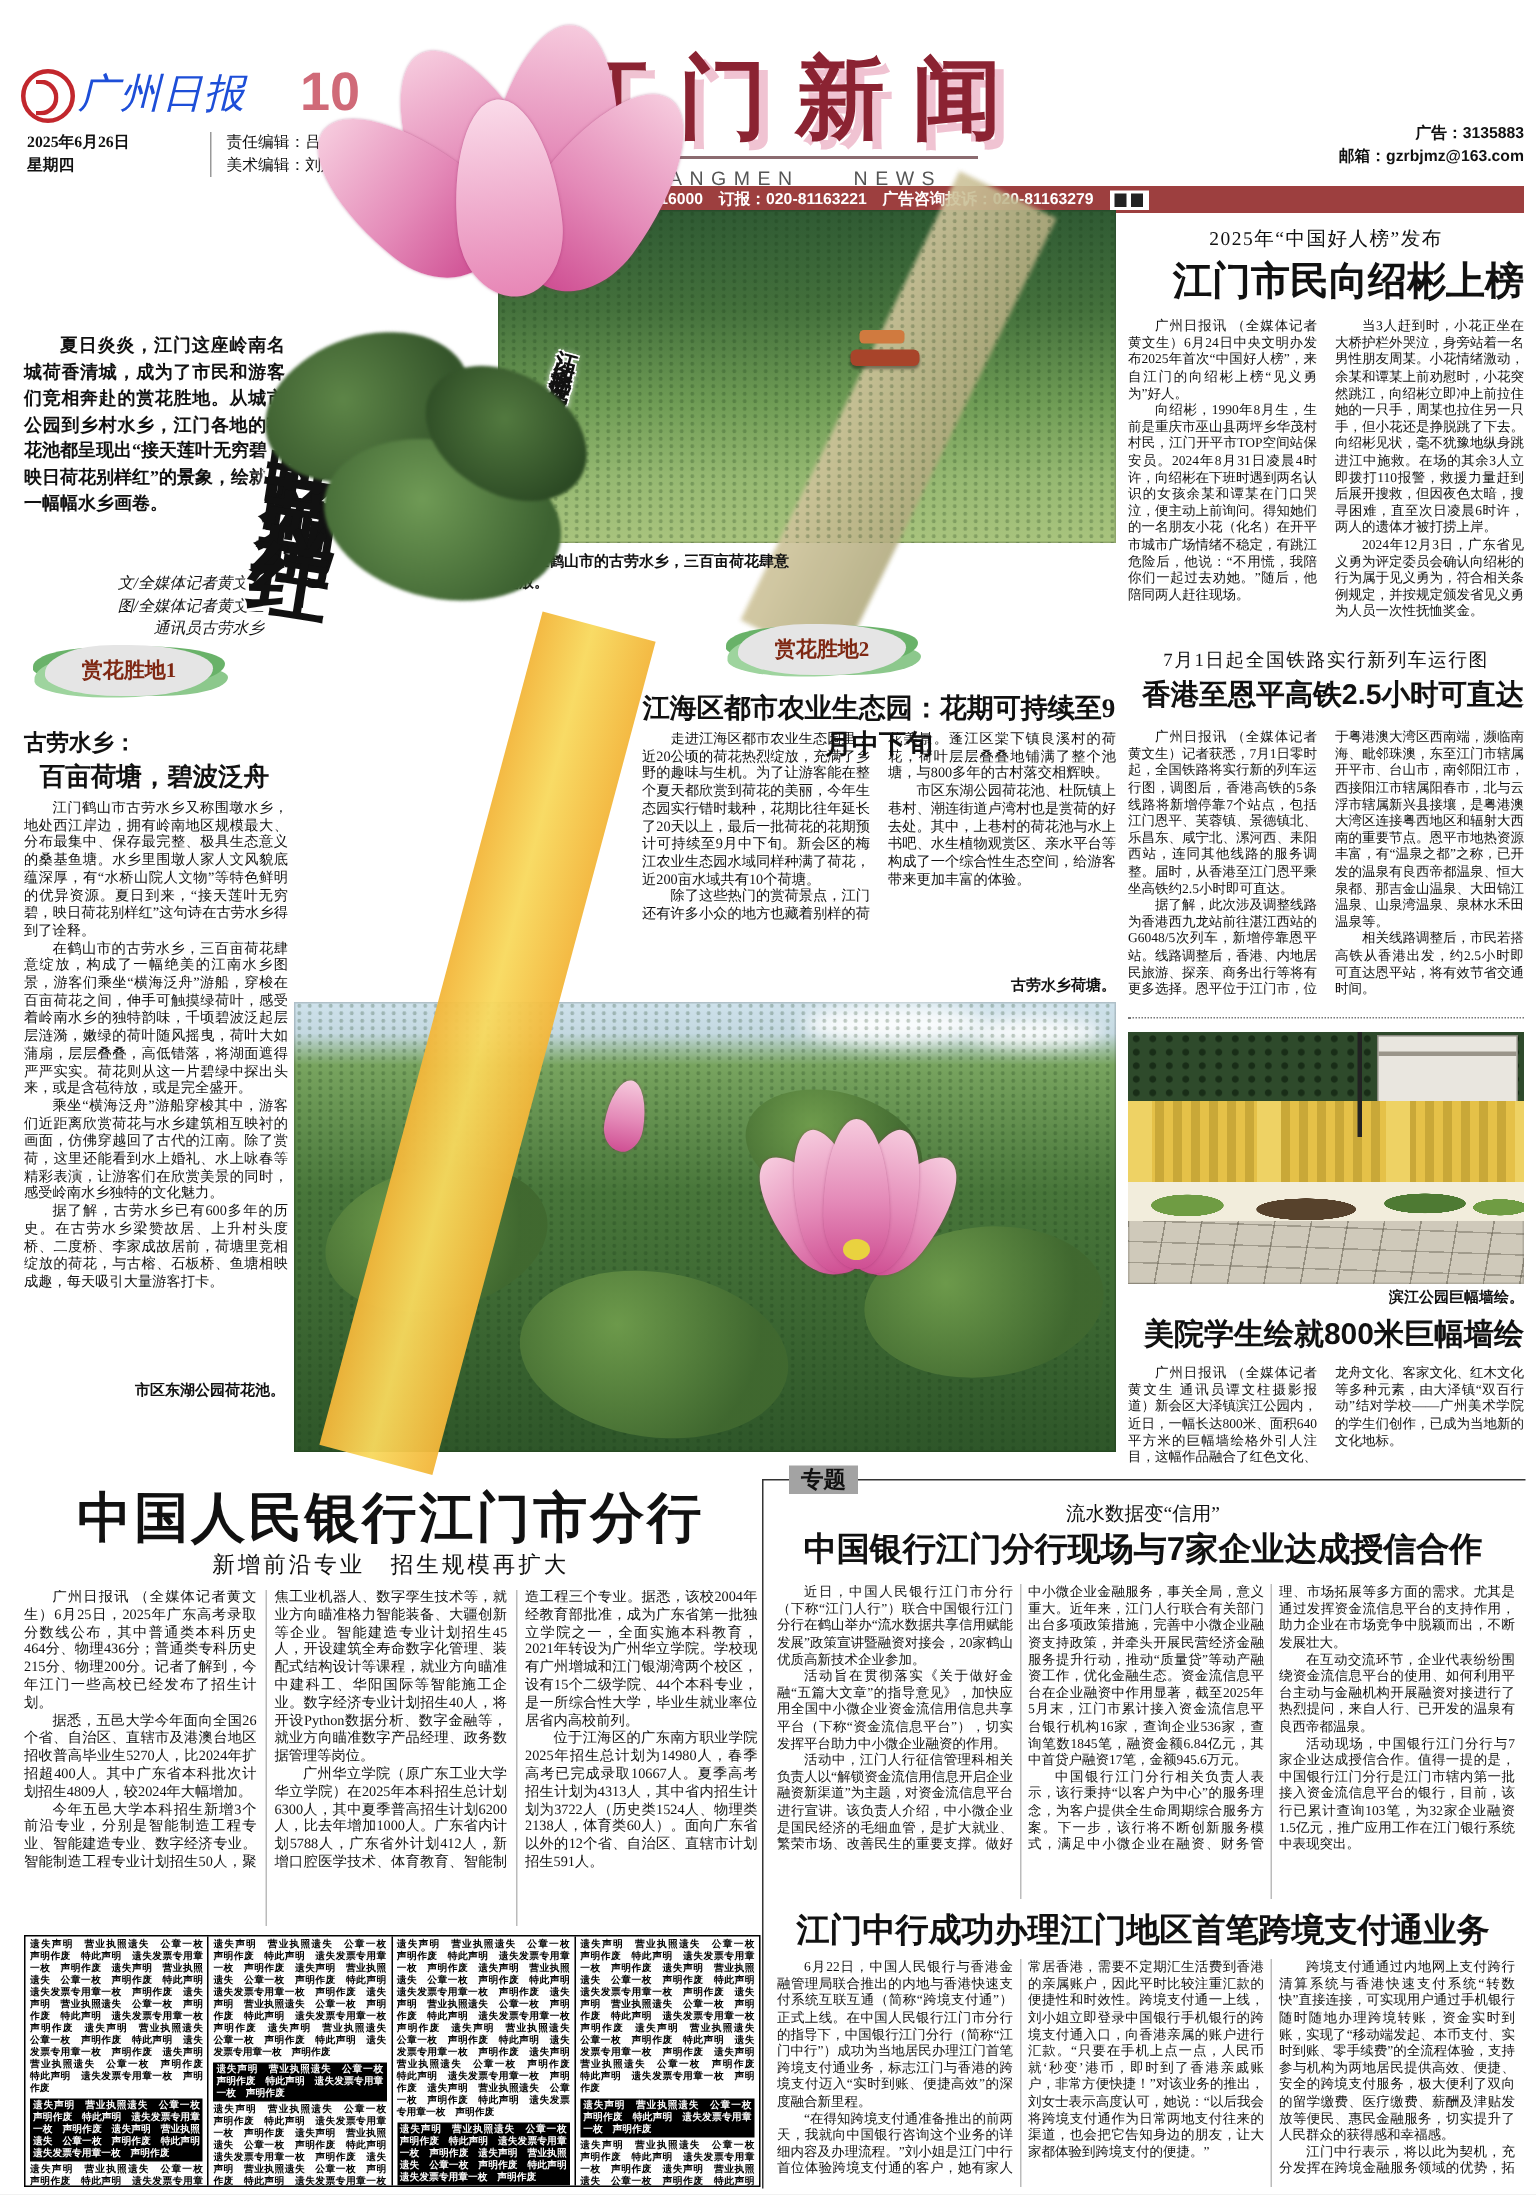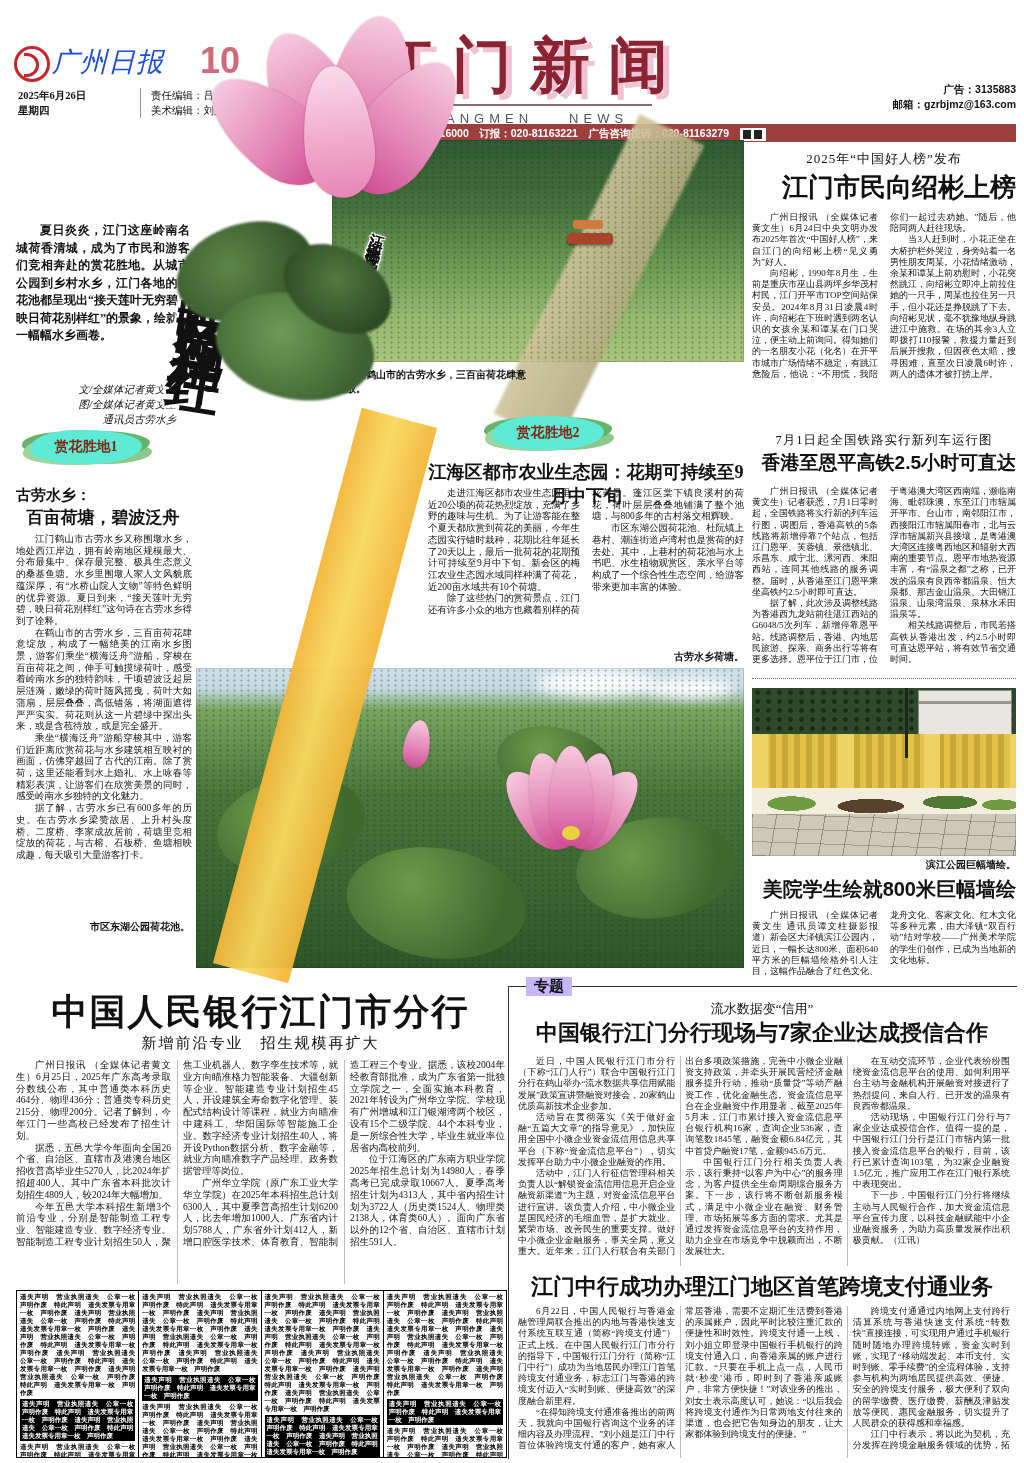--- a/index.html
+++ b/index.html
@@ -76,21 +76,21 @@
   
   .vtitle{left:178px;top:248px;height:480px;z-index:3;writing-mode:vertical-rl;
      font-size:54px;font-weight:900;letter-spacing:12px;transform:rotate(9deg);transform-origin:top center;
      text-shadow:-2px -2px 0 #fff,2px -2px 0 #fff,-2px 2px 0 #fff,2px 2px 0 #fff,0 0 8px #fff;}
   .ribbon{left:286px;top:408px;width:78px;height:575px;z-index:2;transform:rotate(15deg);
      background:linear-gradient(90deg,#f3b63a 0%,#f8d95d 45%,#f3b63a 100%);opacity:.95;}
   .rsub{left:372px;top:220px;z-index:3;writing-mode:vertical-rl;font-size:15px;font-weight:700;letter-spacing:4px;
      transform:rotate(15deg);transform-origin:top left;
      text-shadow:-1px -1px 0 #fff,1px -1px 0 #fff,-1px 1px 0 #fff,1px 1px 0 #fff,0 0 5px #fff;}
   .badge{z-index:5;width:112px;height:34px;display:flex;align-items:center;justify-content:center;
-     font-size:14px;font-weight:700;color:#7e2712;background:#5eead4;
+     font-size:14px;font-weight:700;color:#7e2712;background:#e5e5e5;
      border-radius:45% 55% 50% 50%/60% 50% 60% 45%;
      box-shadow:-10px 4px 0 -3px #9ed49e,12px -3px 0 -4px #69b269,16px 6px 0 -6px #8cc88c,-14px -4px 0 -6px #69b269;}
   .badge1{left:30px;top:430px;}
   .badge2{left:492px;top:416px;}
   .intro{left:16px;top:222px;width:174px;height:154px;font-size:12px;line-height:17.5px;font-weight:600;}
   .bylines{left:16px;top:382px;width:160px;text-align:right;font-size:10.5px;line-height:15px;font-style:italic;}
   .sec1-t1{left:16px;top:486px;width:174px;font-size:15px;font-weight:700;}
   .sec1-t2{left:16px;top:506px;width:174px;text-align:center;font-size:17px;font-weight:900;}
   .sec1-body{left:16px;top:534px;width:176px;height:366px;font-size:9.5px;line-height:11.7px;}
   .cap{font-size:10px;font-weight:700;}
@@ -121,21 +121,21 @@
           font-size:9.5px;line-height:11.8px;}
   .classifieds{left:16px;top:1290px;width:489px;height:166px;border:1.5px solid #000;display:grid;
                grid-template-columns:repeat(4,1fr);z-index:2;background:#fff;}
   .cl-col{border-right:1px solid #000;padding:2px 3px;font-size:6.5px;line-height:8px;text-align:justify;
           overflow:hidden;font-family:"Liberation Sans","DejaVu Sans",sans-serif;font-weight:700;color:#000;}
   .cl-col:last-child{border-right:none;}
   .inv{background:#000;color:#fff;padding:1px 2px;margin:2px 0;}
 
   
   .ztbox{left:508px;top:986px;width:508px;height:472px;border-top:1.5px solid #333;border-left:1.5px solid #333;}
-  .zt-label{left:526px;top:977px;background:#c4b5fd;padding:0 8px;font-size:15px;font-weight:700;z-index:2;}
+  .zt-label{left:526px;top:977px;background:#a3a3a3;padding:0 8px;font-size:15px;font-weight:700;z-index:2;}
   .b1-kicker{left:516px;top:1000px;width:492px;text-align:center;font-size:13px;}
   .b1-head{left:516px;top:1018px;width:492px;text-align:center;font-size:22px;font-weight:900;}
   .b1-body{left:518px;top:1056px;width:492px;height:210px;column-count:3;column-gap:10px;column-rule:1px solid #bbb;
            font-size:9px;line-height:11.2px;}
   .b2-head{left:516px;top:1272px;width:492px;text-align:center;font-size:22px;font-weight:900;}
   .b2-body{left:518px;top:1306px;width:492px;height:152px;column-count:3;column-gap:10px;column-rule:1px solid #bbb;
            font-size:9px;line-height:11.2px;}
 </style>
 </head>
 <body>
@@ -244,20 +244,21 @@
       <p>市区东湖公园荷花池、杜阮镇上巷村、潮连街道卢湾村也是赏荷的好去处。其中，上巷村的荷花池与水上书吧、水生植物观赏区、亲水平台等构成了一个综合性生态空间，给游客带来更加丰富的体验。</p>
     </div>
   <div class="abs cap cap-mid">古劳水乡荷塘。</div>
 
   <div class="abs r-kicker a1-kicker">2025年“中国好人榜”发布</div>
   <div class="abs r-head a1-head sans">江门市民向绍彬上榜</div>
   <div class="abs a1-body jt clip body-text">
       <p>广州日报讯 （全媒体记者黄文生）6月24日中央文明办发布2025年首次“中国好人榜”，来自江门的向绍彬上榜“见义勇为”好人。</p>
       <p>向绍彬，1990年8月生，生前是重庆市巫山县两坪乡华茂村村民，江门开平市TOP空间站保安员。2024年8月31日凌晨4时许，向绍彬在下班时遇到两名认识的女孩余某和谭某在门口哭泣，便主动上前询问。得知她们的一名朋友小花（化名）在开平市城市广场情绪不稳定，有跳江危险后，他说：“不用慌，我陪你们一起过去劝她。”随后，他陪同两人赶往现场。</p>
       <p>当3人赶到时，小花正坐在大桥护栏外哭泣，身旁站着一名男性朋友周某。小花情绪激动，余某和谭某上前劝慰时，小花突然跳江，向绍彬立即冲上前拉住她的一只手，周某也拉住另一只手，但小花还是挣脱跳了下去。向绍彬见状，毫不犹豫地纵身跳进江中施救。在场的其余3人立即拨打110报警，救援力量赶到后展开搜救，但因夜色太暗，搜寻困难，直至次日凌晨6时许，两人的遗体才被打捞上岸。</p>
+      <p>2024年12月3日，广东省见义勇为评定委员会确认向绍彬的行为属于见义勇为，符合相关条例规定，并按规定颁发省见义勇为人员一次性抚恤奖金。</p>
     </div>
 
   <div class="abs r-kicker a2-kicker">7月1日起全国铁路实行新列车运行图</div>
   <div class="abs r-head a2-head sans">香港至恩平高铁2.5小时可直达</div>
   <div class="abs a2-body jt clip body-text">
       <p>广州日报讯 （全媒体记者黄文生）记者获悉，7月1日零时起，全国铁路将实行新的列车运行图，调图后，香港高铁的5条线路将新增停靠7个站点，包括江门恩平、芙蓉镇、景德镇北、乐昌东、咸宁北、漯河西、耒阳西站，连同其他线路的服务调整。届时，从香港至江门恩平乘坐高铁约2.5小时即可直达。</p>
       <p>据了解，此次涉及调整线路为香港西九龙站前往湛江西站的G6048/5次列车，新增停靠恩平站。线路调整后，香港、内地居民旅游、探亲、商务出行等将有更多选择。恩平位于江门市，位于粤港澳大湾区西南端，濒临南海、毗邻珠澳，东至江门市辖属开平市、台山市，南邻阳江市，西接阳江市辖属阳春市，北与云浮市辖属新兴县接壤，是粤港澳大湾区连接粤西地区和辐射大西南的重要节点。恩平市地热资源丰富，有“温泉之都”之称，已开发的温泉有良西帝都温泉、恒大泉都、那吉金山温泉、大田锦江温泉、山泉湾温泉、泉林水禾田温泉等。</p>
       <p>相关线路调整后，市民若搭高铁从香港出发，约2.5小时即可直达恩平站，将有效节省交通时间。</p>
     </div>
 
@@ -306,21 +307,20 @@
 
   <div class="abs b1-kicker">流水数据变“信用”</div>
   <div class="abs b1-head sans">中国银行江门分行现场与7家企业达成授信合作</div>
   <div class="abs b1-body jt clip body-text">
       <p>近日，中国人民银行江门市分行（下称“江门人行”）联合中国银行江门分行在鹤山举办“流水数据共享信用赋能发展”政策宣讲暨融资对接会，20家鹤山优质高新技术企业参加。</p>
       <p>活动旨在贯彻落实《关于做好金融“五篇大文章”的指导意见》，加快应用全国中小微企业资金流信用信息共享平台（下称“资金流信息平台”），切实发挥平台助力中小微企业融资的作用。</p>
       <p>活动中，江门人行征信管理科相关负责人以“解锁资金流信用信息开启企业融资新渠道”为主题，对资金流信息平台进行宣讲。该负责人介绍，中小微企业是国民经济的毛细血管，是扩大就业、繁荣市场、改善民生的重要支撑。做好中小微企业金融服务，事关全局，意义重大。近年来，江门人行联合有关部门出台多项政策措施，完善中小微企业融资支持政策，并牵头开展民营经济金融服务提升行动，推动“质量贷”等动产融资工作，优化金融生态。资金流信息平台在企业融资中作用显著，截至2025年5月末，江门市累计接入资金流信息平台银行机构16家，查询企业536家，查询笔数1845笔，融资金额6.84亿元，其中首贷户融资17笔，金额945.6万元。</p>
       <p>中国银行江门分行相关负责人表示，该行秉持“以客户为中心”的服务理念，为客户提供全生命周期综合服务方案。下一步，该行将不断创新服务模式，满足中小微企业在融资、财务管理、市场拓展等多方面的需求。尤其是通过发挥资金流信息平台的支持作用，助力企业在市场竞争中脱颖而出，不断发展壮大。</p>
       <p>在互动交流环节，企业代表纷纷围绕资金流信息平台的使用、如何利用平台主动与金融机构开展融资对接进行了热烈提问，来自人行、已开发的温泉有良西帝都温泉。</p>
       <p>活动现场，中国银行江门分行与7家企业达成授信合作。值得一提的是，中国银行江门分行是江门市辖内第一批接入资金流信息平台的银行，目前，该行已累计查询103笔，为32家企业融资1.5亿元，推广应用工作在江门银行系统中表现突出。</p>
-      <p>下一步，中国银行江门分行将继续主动与人民银行合作，加大资金流信息平台宣传力度，以科技金融赋能中小企业融资服务，为助力高质量发展作出积极贡献。（江讯）</p>
     </div>
 
   <div class="abs b2-head sans">江门中行成功办理江门地区首笔跨境支付通业务</div>
   <div class="abs b2-body jt clip body-text">
       <p>6月22日，中国人民银行与香港金融管理局联合推出的内地与香港快速支付系统互联互通（简称“跨境支付通”）正式上线。在中国人民银行江门市分行的指导下，中国银行江门分行（简称“江门中行”）成功为当地居民办理江门首笔跨境支付通业务，标志江门与香港的跨境支付迈入“实时到账、便捷高效”的深度融合新里程。</p>
       <p>“在得知跨境支付通准备推出的前两天，我就向中国银行咨询这个业务的详细内容及办理流程。”刘小姐是江门中行首位体验跨境支付通的客户，她有家人常居香港，需要不定期汇生活费到香港的亲属账户，因此平时比较注重汇款的便捷性和时效性。跨境支付通一上线，刘小姐立即登录中国银行手机银行的跨境支付通入口，向香港亲属的账户进行汇款。“只要在手机上点一点，人民币就‘秒变’港币，即时到了香港亲戚账户，非常方便快捷！”对该业务的推出，刘女士表示高度认可，她说：“以后我会将跨境支付通作为日常两地支付往来的渠道，也会把它告知身边的朋友，让大家都体验到跨境支付的便捷。”</p>
       <p>跨境支付通通过内地网上支付跨行清算系统与香港快速支付系统“转数快”直接连接，可实现用户通过手机银行随时随地办理跨境转账，资金实时到账，实现了“移动端发起、本币支付、实时到账、零手续费”的全流程体验，支持参与机构为两地居民提供高效、便捷、安全的跨境支付服务，极大便利了双向的留学缴费、医疗缴费、薪酬及津贴发放等便民、惠民金融服务，切实提升了人民群众的获得感和幸福感。</p>
       <p>江门中行表示，将以此为契机，充分发挥在跨境金融服务领域的优势，拓展更多元、便捷的跨境支付场景，不断创新场景融合，持续优化用户体验，为便利粤港澳大湾区经贸活动和日常往来提供更坚实的金融支撑。（江讯）</p>
     </div>
 

